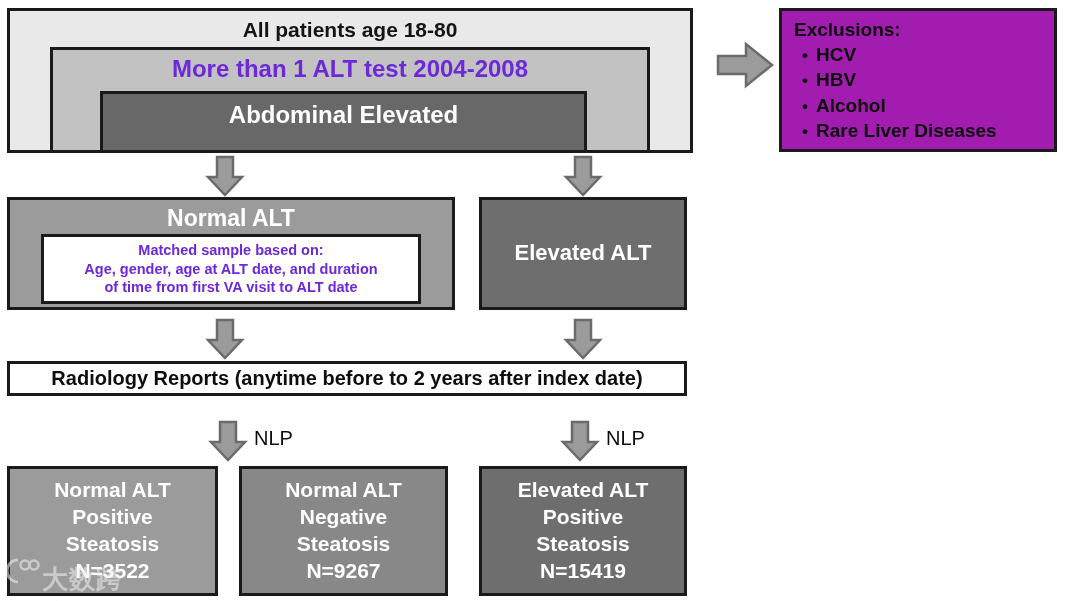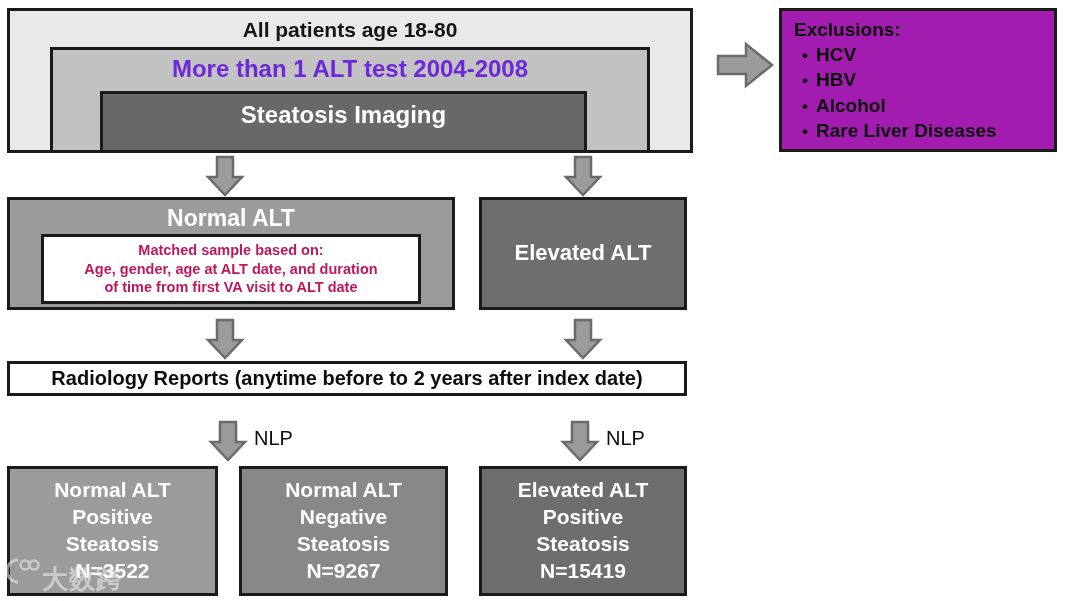--- a/index.html
+++ b/index.html
@@ -82,21 +82,21 @@
     font-size: 23px; font-weight: bold; color: #ffffff; text-align: center;
   }
   #matched-sample-box {
     position: absolute;
     left: 31px; top: 34px; width: 380px; height: 70px;
     box-sizing: border-box;
     background: #ffffff; border: 3px solid #1a1a1a;
     display: flex; align-items: center; justify-content: center;
   }
   #matched-sample-text {
-    font-size: 14.5px; font-weight: bold; color: #be185d;
+    font-size: 14.5px; font-weight: bold; color: #6d28d9;
     text-align: center; line-height: 1.3; white-space: pre-line;
   }
   #elevated-alt-box {
     left: 479px; top: 197px; width: 208px; height: 113px;
     background: #6e6e6e;
     align-items: center;
   }
   #elevated-alt-box > .boxtext {
     color: #ffffff; font-size: 22px;
   }
@@ -152,21 +152,21 @@
 
 <div id="canvas">
 
   <div class="box" id="cohort-outer">
     <div class="boxtext">All patients age 18-80</div>
   </div>
   <div class="box" id="cohort-middle">
     <div class="boxtext">More than 1 ALT test 2004-2008</div>
   </div>
   <div class="box" id="cohort-inner">
-    <div class="boxtext">Steatosis Imaging</div>
+    <div class="boxtext">Abdominal Elevated</div>
   </div>
 
   <svg class="arrow-right" style="left:716px; top:41px;" viewBox="0 0 58 48">
     <polygon points="2,15 30,15 30,3 56,24 30,45 30,33 2,33" fill="#9b9b9b" stroke="#6b6b6b" stroke-width="2.5" stroke-linejoin="miter"></polygon>
   </svg>
 
   <div class="box" id="exclusions-box">
     <div id="exclusions-title">Exclusions:</div>
     <div class="excl-item">
       <span class="excl-bullet">•</span>

